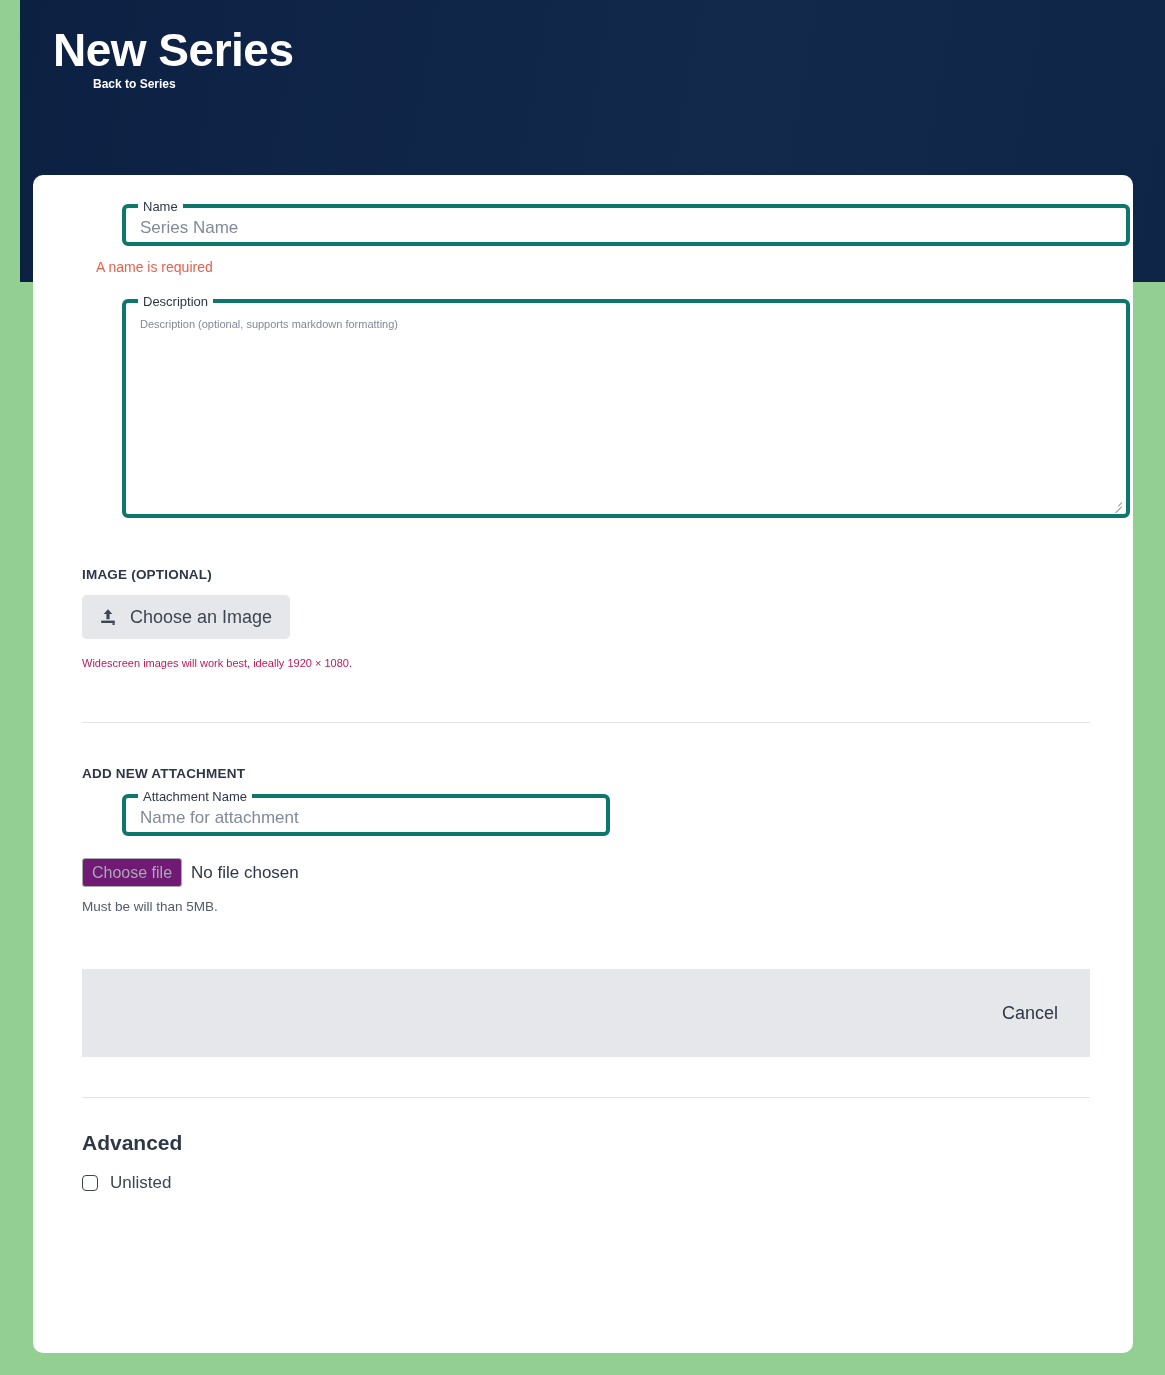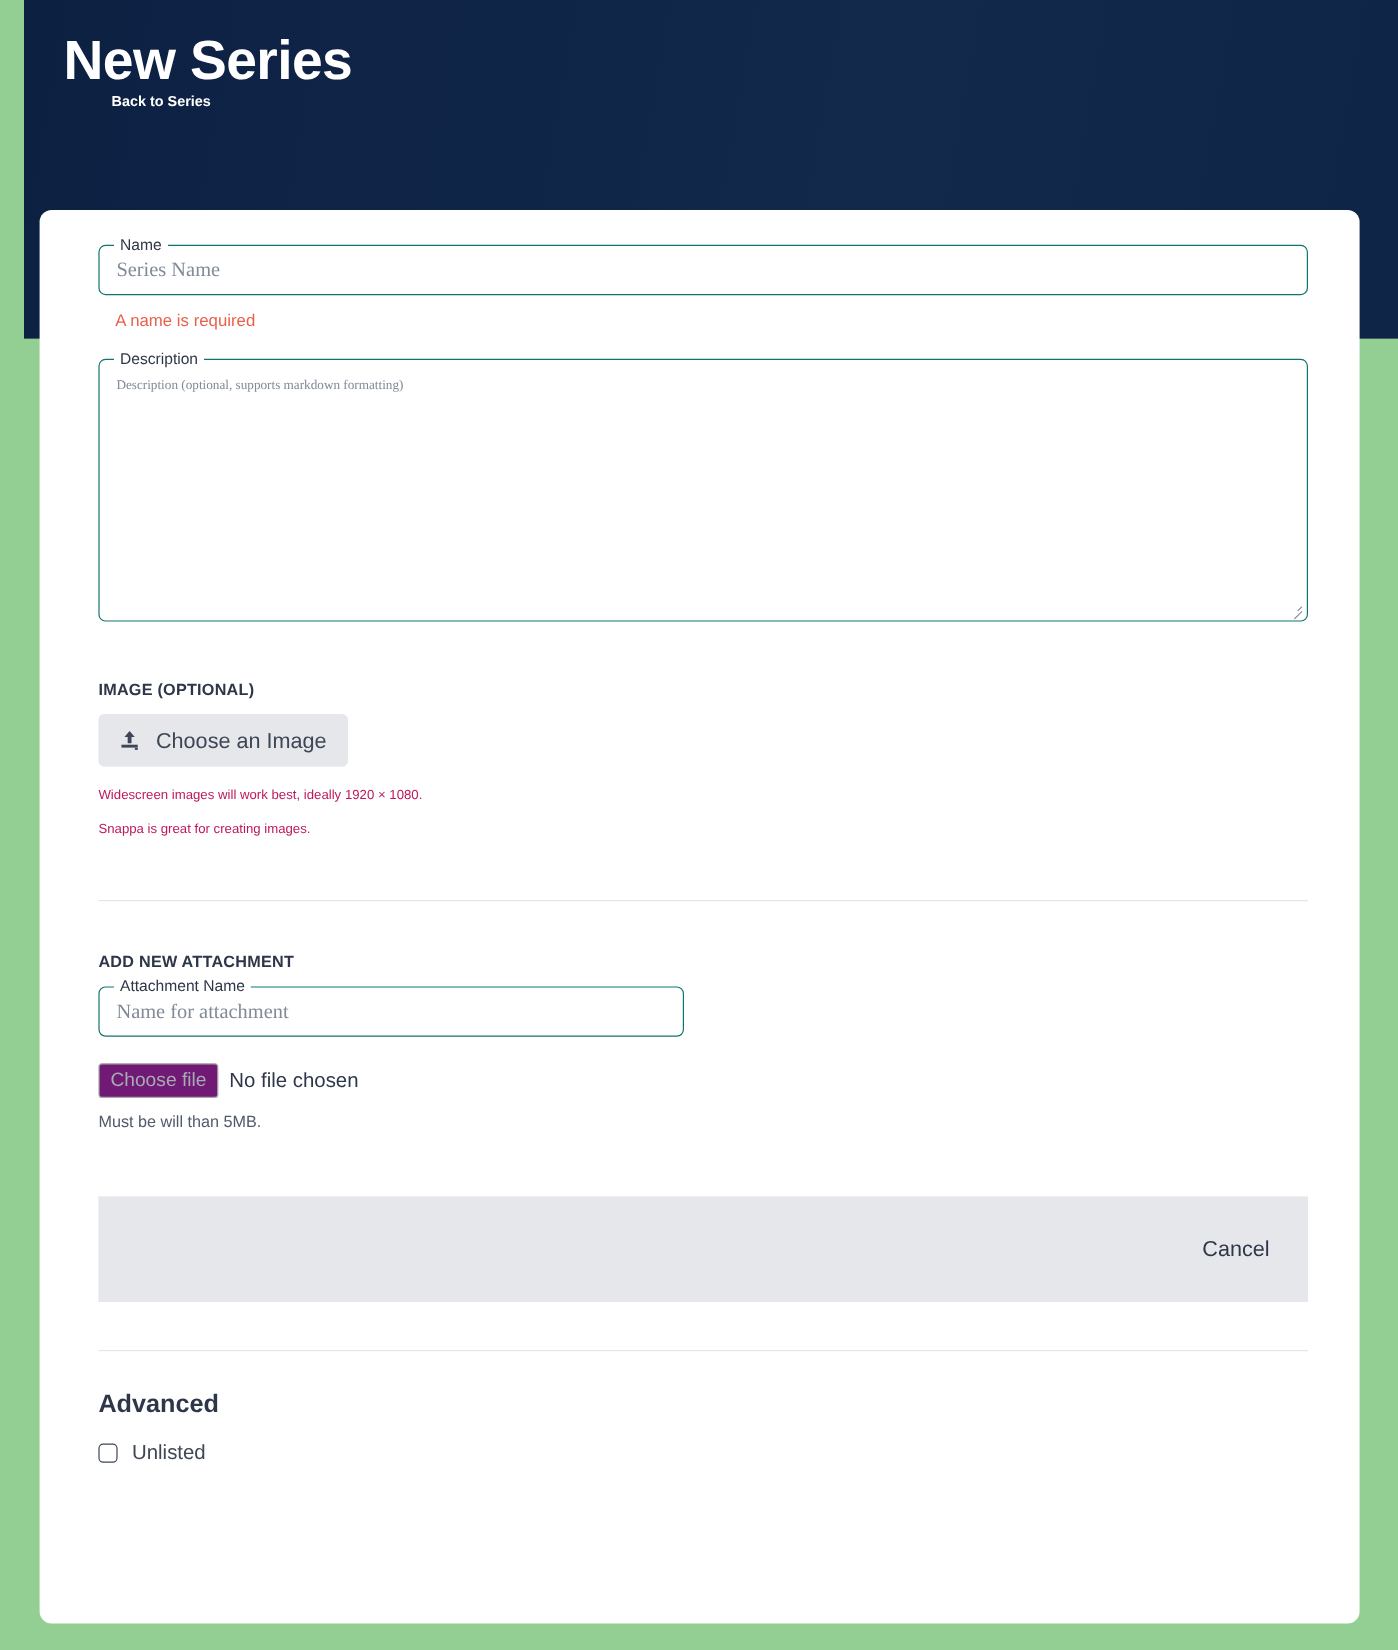--- a/index.html
+++ b/index.html
@@ -64,44 +64,45 @@
   .form-area {
     position: absolute;
     left: 49px;
     top: 29px;
     width: 1008px;
   }
 
   
   .field {
     position: relative;
-    border: 1px solid #0f766e;
+    border: 4px solid #0f766e;
     border-radius: 6px;
     background: #fff;
     box-sizing: border-box;
+    margin-left: 40px;
   }
   .field .legend {
     position: absolute;
     top: -9px;
     left: 12px;
     padding: 0 5px;
     background: #FFFFFF;
     color: #2E3748;
     font-size: 13px;
     line-height: 16px;
     font-weight: normal;
   }
   .field input.txt,
   .field textarea.txt {
     display: block;
     width: 100%;
     border: 0;
     outline: none;
     background: transparent;
-    font-family: Liberation Serif, serif;
+    font-family: Liberation Sans, sans-serif;
     color: #2E3748;
     box-sizing: border-box;
   }
   .field input.txt::placeholder,
   .field textarea.txt::placeholder {
     color: #808A99;
     opacity: 1;
   }
 
   #name-field { width: 1008px; height: 42px; }
@@ -324,21 +325,20 @@
         <span class="upload-icon">
           <svg viewBox="0 0 18 18" width="18" height="18" aria-hidden="true">
             <path d="M9 1.2 L13.3 6.1 H10.6 V11.3 H7.4 V6.1 H4.7 Z" fill="#3D4654"></path>
             <rect x="2.2" y="12.6" width="13.6" height="2.4" fill="#3D4654"></rect>
             <rect x="13.4" y="15.2" width="2.4" height="1.7" fill="#3D4654"></rect>
           </svg>
         </span>
         <span>Choose an Image</span>
       </button>
       <div class="helper-text">Widescreen images will work best, ideally 1920 × 1080.</div>
-      <div class="helper-text second">Snappa is great for creating images.</div>
     </div>
 
     <hr class="divider" id="divider-one">
 
     <div class="attachments">
       <div class="attach-left">
         <div class="section-caption">ADD NEW ATTACHMENT</div>
 
         <div class="field" id="attachment-name-field">
           <span class="legend">Attachment Name</span>

